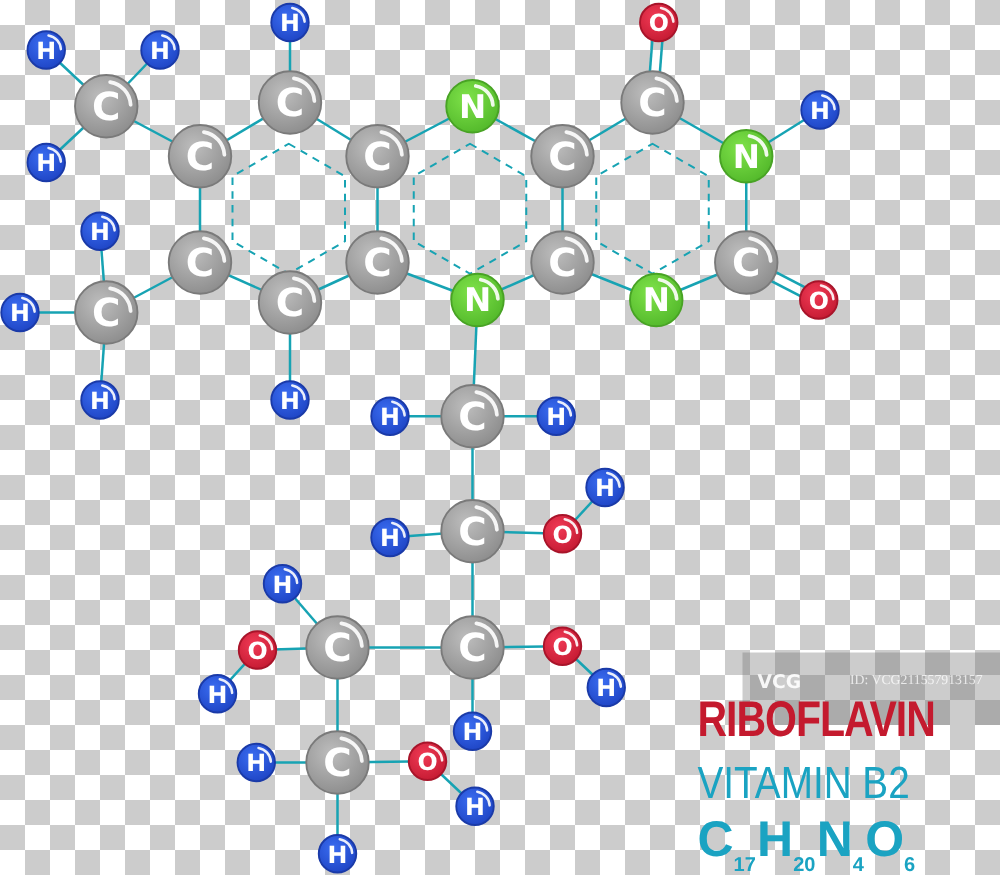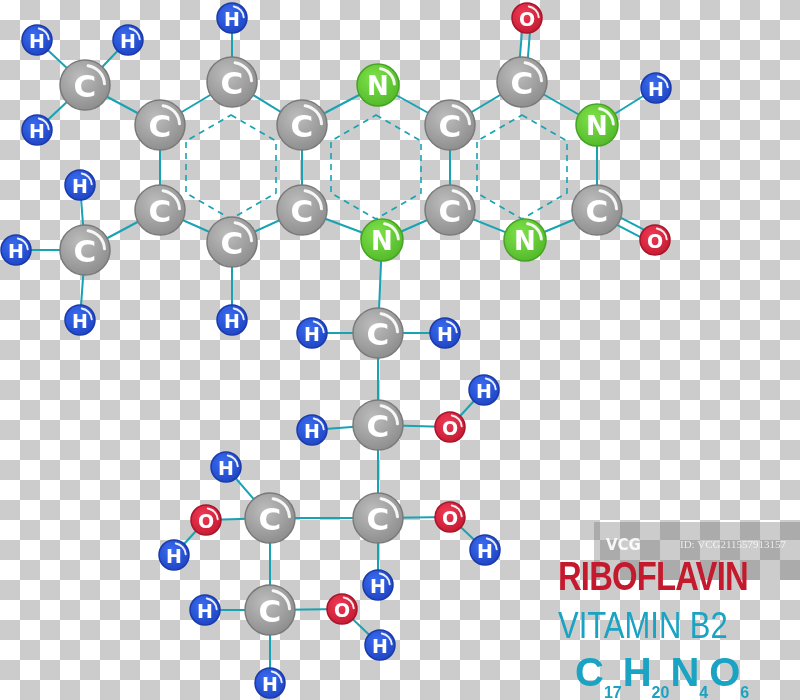--- a/index.html
+++ b/index.html
@@ -25,21 +25,21 @@
     font-size:40px; letter-spacing:-1px; color:#c41a2e;
     transform:scaleX(0.82); transform-origin:left top; white-space:nowrap;
     line-height:44px;
   }
   .subtitle {
     position:absolute; left:0; top:52px;
     font-family:"Liberation Sans", sans-serif; font-size:36px; color:#1aa3c2;
     transform:scaleX(0.86); transform-origin:left top; white-space:nowrap; line-height:40px;
   }
   .formula {
-    position:absolute; left:17px; top:96px; white-space:nowrap;
+    position:absolute; left:0; top:96px; white-space:nowrap;
     font-family:"Liberation Sans", sans-serif; font-weight:bold; color:#1aa3c2;
   }
   .formula .el { font-size:40px; line-height:44px; }
   .formula .sub { font-size:16px; position:relative; top:12px; margin-right:1px; }
   .watermark {
     position:absolute; left:594px; top:522px; width:242px; height:58px;
     background:rgba(110,110,110,0.35); pointer-events:none;
   }
   .wm-logo { position:absolute; left:12px; top:14px; color:#ffffff; font-family:"DejaVu Sans", sans-serif; font-weight:bold; font-size:15px; opacity:0.9; }
   .wm-id { position:absolute; left:86px; top:16px; color:#ffffff; font-family:Liberation Serif, serif; font-size:11px; opacity:0.75; }

